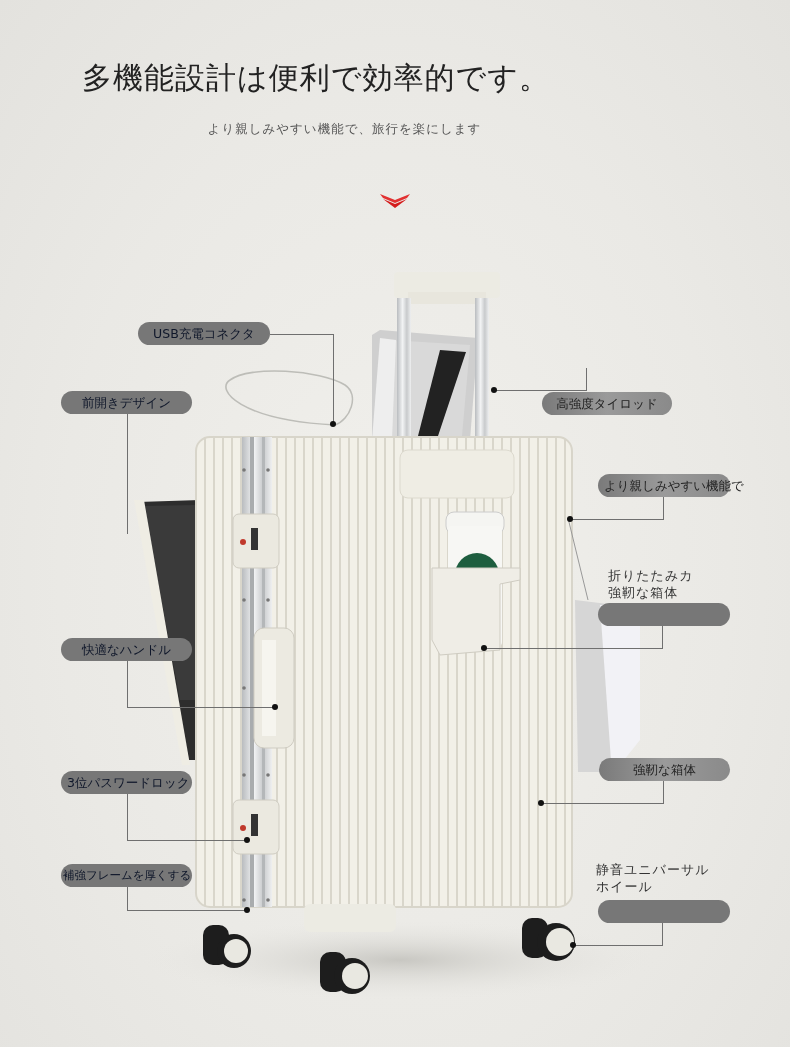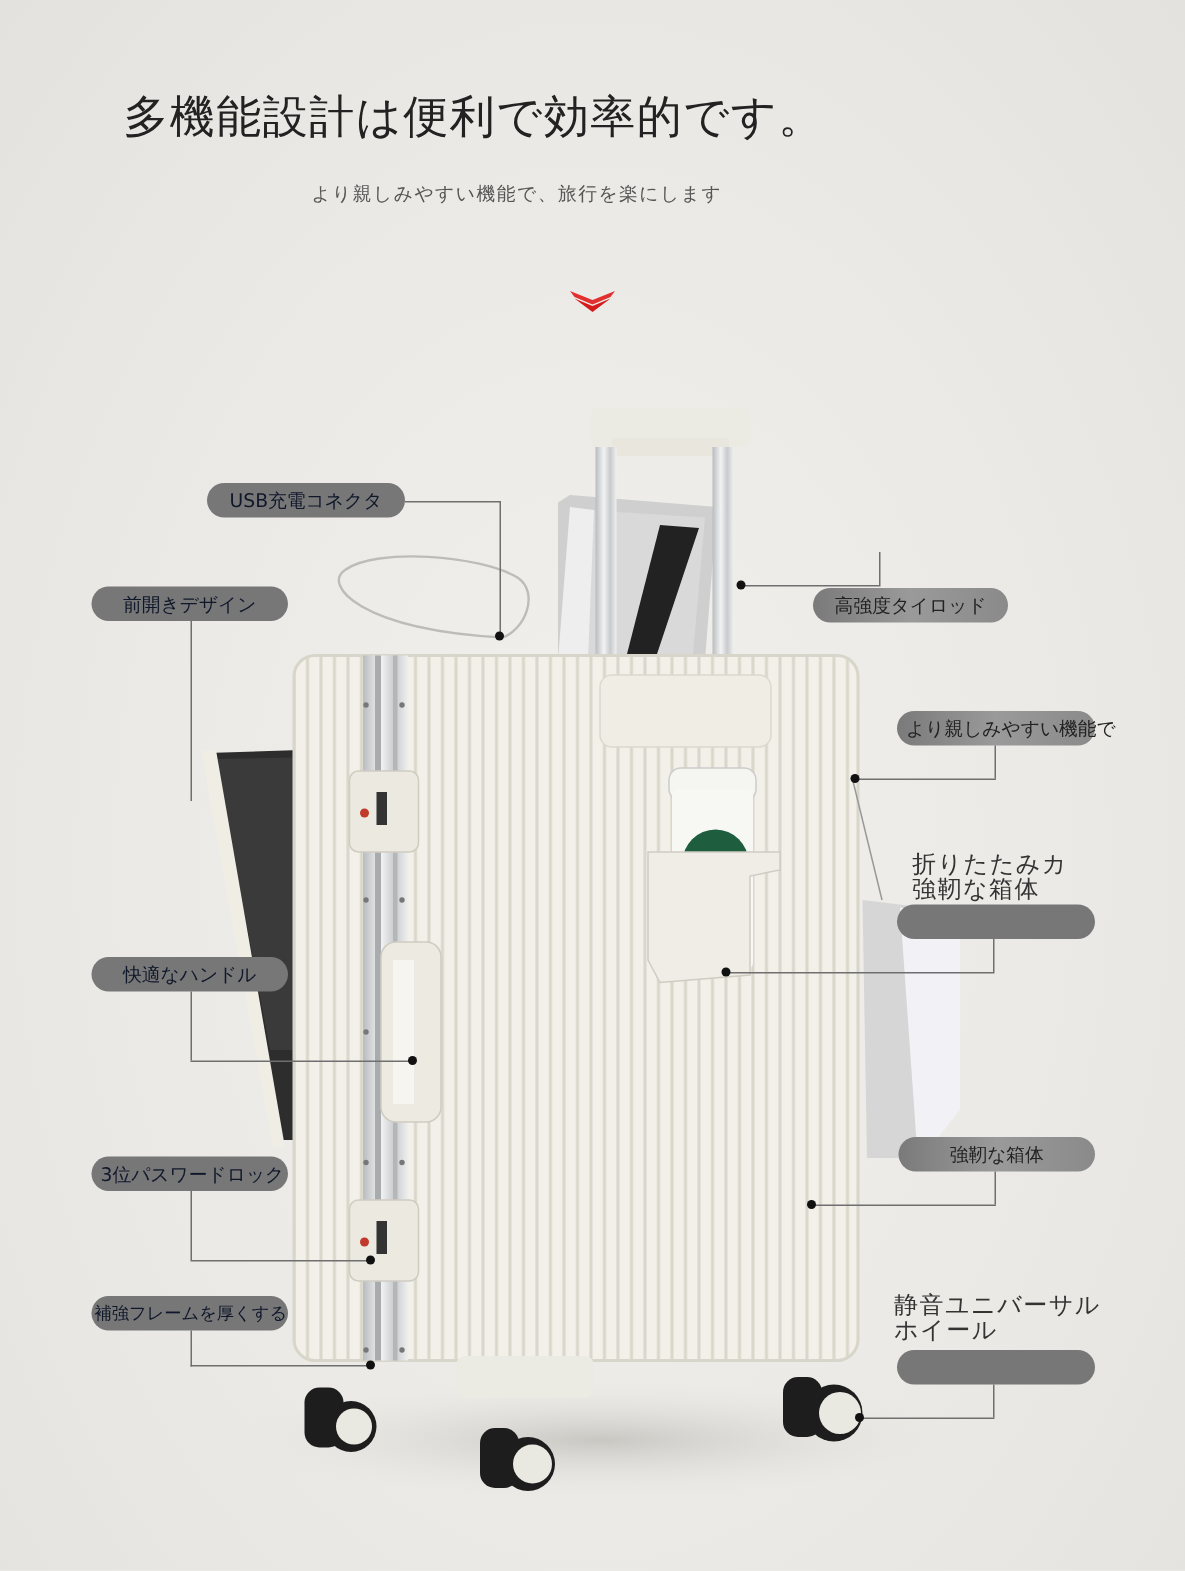--- a/index.html
+++ b/index.html
@@ -4,21 +4,21 @@
 <style>
   html,body{margin:0;padding:0;}
   body{width:790px;height:1047px;background:#ebeae6;position:relative;overflow:hidden;font-family:"DejaVu Sans",sans-serif;}
   .stage{position:absolute;left:0;top:0;width:790px;height:1047px;background:radial-gradient(ellipse at 50% 55%,#f1f0ec 0%,#eae9e5 60%,#e3e2de 100%);}
   .title{position:absolute;left:0;width:632px;top:58px;text-align:center;font-size:30px;color:#222;letter-spacing:1px;}
   .subtitle{position:absolute;left:0;width:689px;top:121px;text-align:center;font-size:12.5px;color:#555;letter-spacing:1px;}
   .chev{position:absolute;left:379px;top:192px;width:32px;height:16px;}
   .pill{position:absolute;height:23px;line-height:23px;border-radius:12px;background:#777;color:#0f172a;font-size:12.5px;text-align:center;white-space:nowrap;padding:0 6px;box-sizing:border-box;}
   .pill.dark-text{color:#222;background:linear-gradient(90deg,#7a7a7a,#9a9a9a 50%,#8a8a8a);}
   .pill.blank{color:transparent;}
-  .ltext{position:absolute;font-size:16px;color:#333;line-height:17px;letter-spacing:1px;}
+  .ltext{position:absolute;font-size:13px;color:#333;line-height:17px;letter-spacing:1px;}
   .line{position:absolute;background:#6f6f6f;}
   .dot{position:absolute;width:6px;height:6px;border-radius:50%;background:#111;}
   svg.suit{position:absolute;left:0;top:0;}
 </style>
 </head>
 <body>
 
 <div class="stage">
 
   <div class="title">多機能設計は便利で効率的です。</div>

